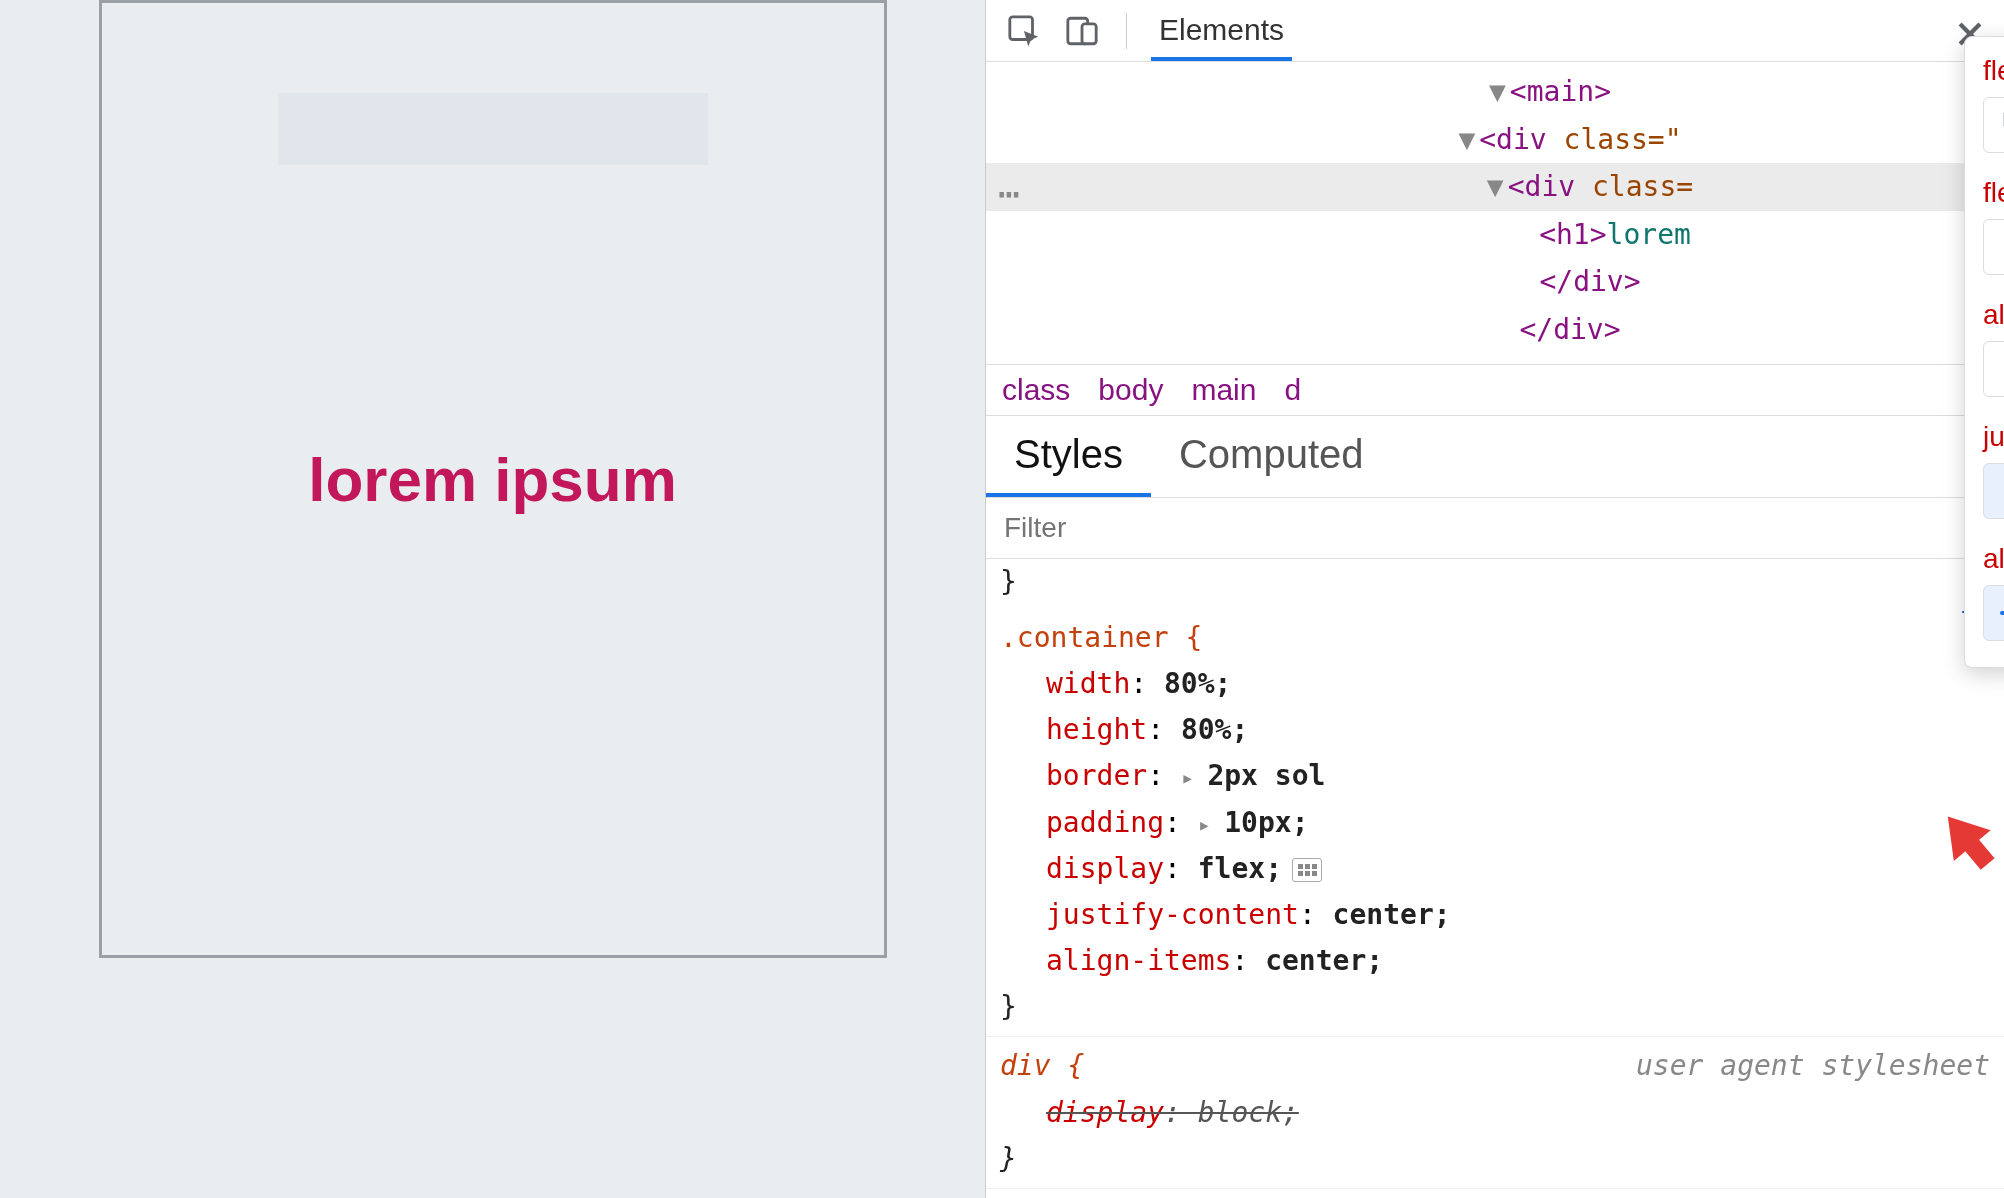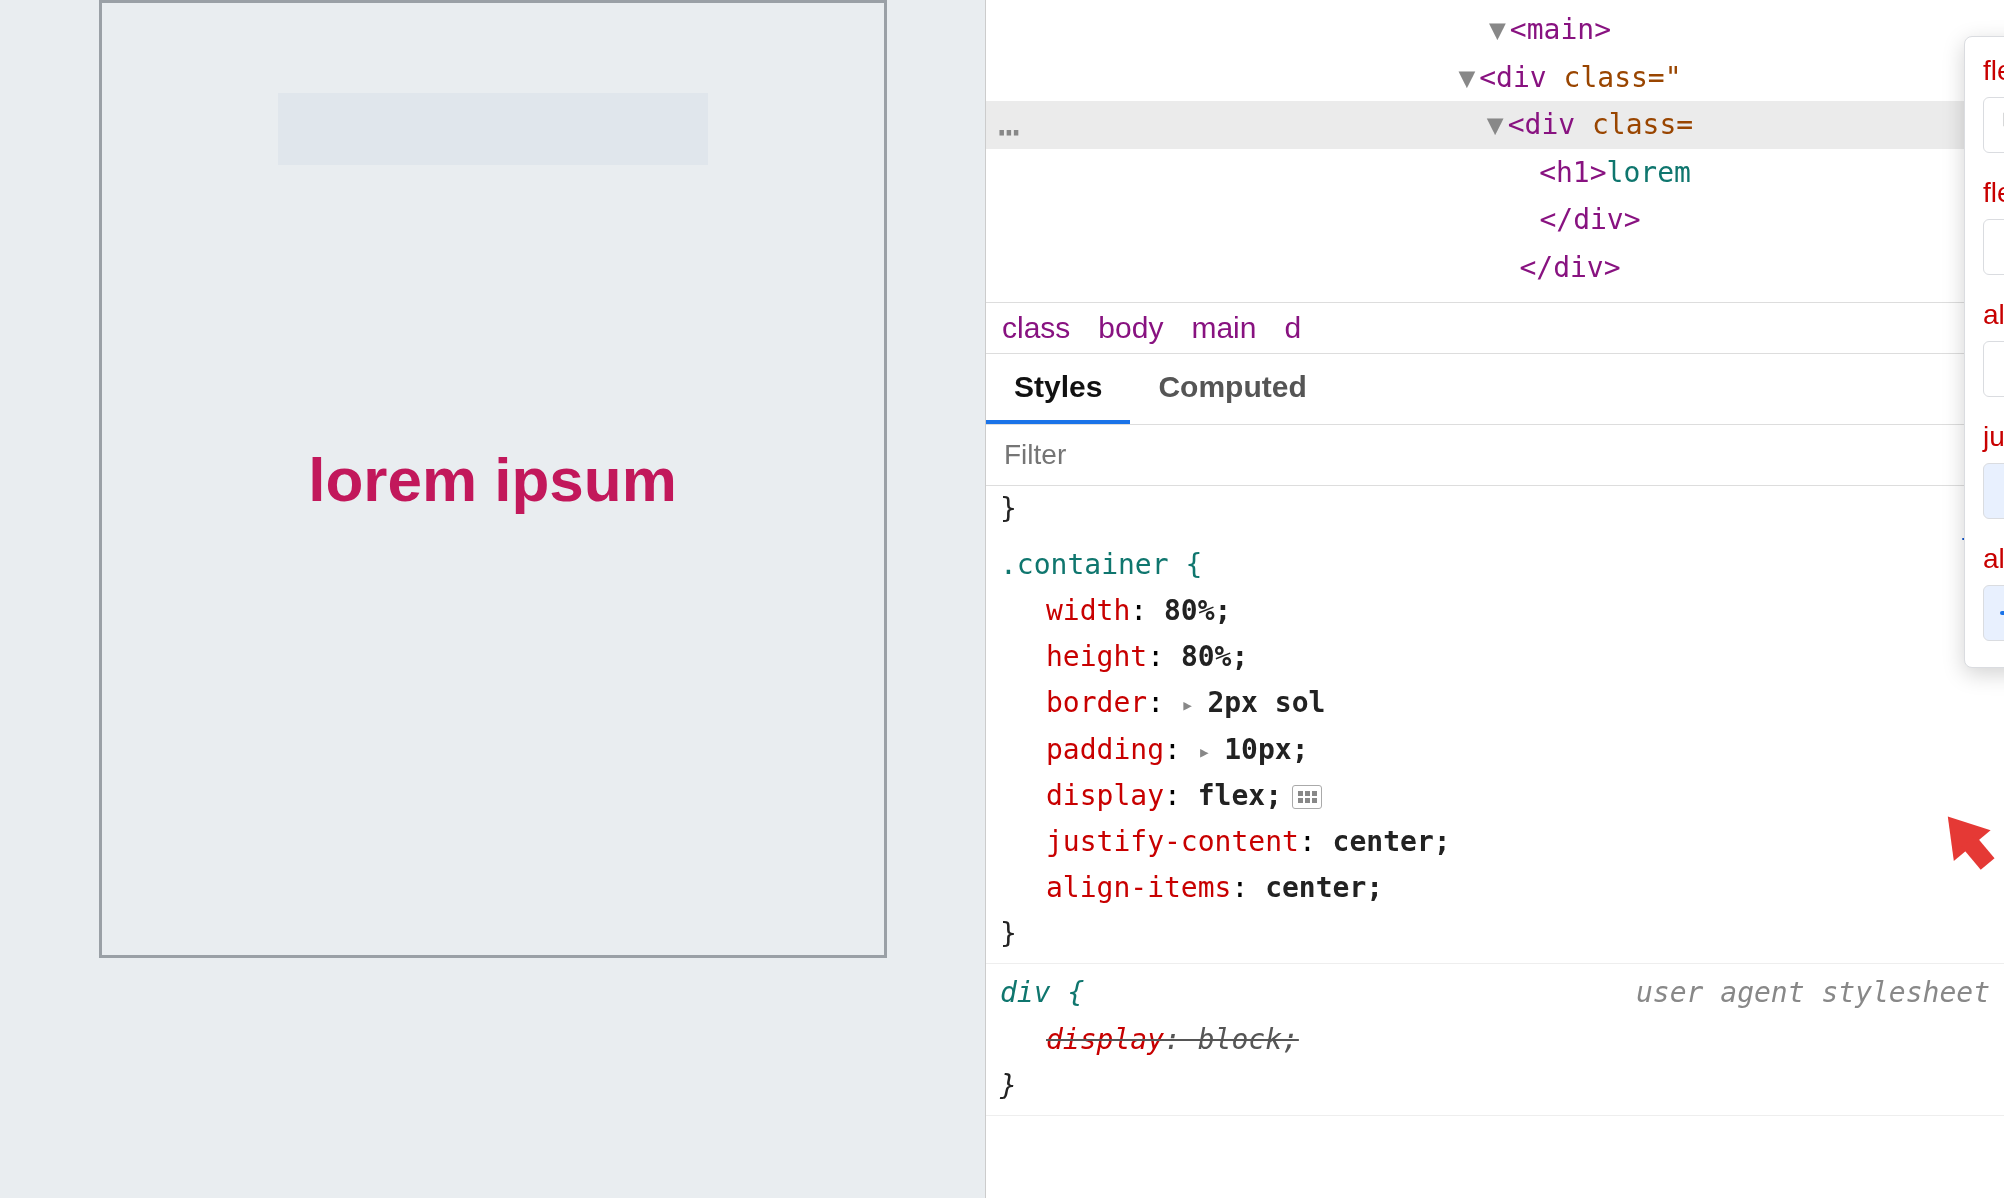--- a/index.html
+++ b/index.html
@@ -102,23 +102,22 @@
     gap:28px;
   }
   .breadcrumb span { color:#881280;}
 
   .subtabs {
     display:flex;
     border-bottom:1px solid #ddd;
   }
   .subtabs div {
     padding:16px 28px;
-    font-size:30px;
+    font-size:40px;
     color:#555;
-    font-weight:bold;
   }
   .subtabs .active { color:#111; border-bottom:4px solid #1a73e8;}
   .filter {
     display:flex;
     align-items:flex-end;
     border-bottom:1px solid #ddd;
   }
   .filter input {
     border:none;
     outline:none;
@@ -132,21 +131,21 @@
     font-family: Menlo, Consolas, monospace;
     font-size: 28px;
     line-height: 1.65;
     position: relative;
     flex:1;
     overflow:hidden;
   }
   .rule { padding: 6px 14px; border-bottom:1px solid #eee;}
   .rule .source { float:right; color:#888; font-style:italic;}
   .link13 { position:absolute; right:8px; top: 18px; color:#1155cc; text-decoration:underline;}
-  .sel-txt { color:#0f766e;}
+  .sel-txt { color:#c2410c;}
   .css-brace { color:#222;}
   .css-decl { padding-left:46px;}
   .css-prop { color:#c80000;}
   .css-val { color:#222;font-weight:bold;}
   .css-expand { color:#888; font-size:22px;}
   .strike { text-decoration: line-through; color:#555; font-style:italic;}
   .ua-div .css-prop { font-style:italic;}
   .grid-icon-inline {
     display:inline-flex; width:30px; height:24px; border:1px solid #aaa; border-radius:3px; align-items:center; justify-content:center; margin-left:10px; vertical-align:middle;
   }
@@ -213,20 +212,41 @@
 
 <div class="preview">
   <div class="container-box">
     <div class="highlight-band"></div>
     <h1 class="heading">lorem ipsum</h1>
   </div>
 </div>
 
 <div class="devtools">
 
+  <div class="toolbar">
+    <div class="icon-btn">
+      <svg viewBox="0 0 24 24">
+          <rect x="2" y="2" width="16" height="16" rx="2" stroke-width="2"></rect>
+          <path d="M12 12 L22 16 L17 18 L15 23 Z" fill="#5f6368" stroke="none"></path>
+        </svg>
+    </div>
+    <div class="icon-btn">
+      <svg viewBox="0 0 24 24">
+          <rect x="2" y="3" width="14" height="18" rx="2" stroke-width="2"></rect>
+          <rect x="12" y="7" width="10" height="14" rx="2" stroke-width="2" fill="#fff"></rect>
+        </svg>
+    </div>
+    <div class="sep"></div>
+    <div class="toolbar-tab">Elements</div>
+    <div class="close-x icon-btn">
+      <svg viewBox="0 0 24 24">
+          <path d="M5 5 L19 19 M19 5 L5 19" stroke-width="3"></path>
+        </svg>
+    </div>
+  </div>
 
   <div class="dom-tree">
     <div class="dom-line"><span class="tri">▼</span><span class="tag">&lt;main&gt;</span></div>
     <div class="dom-line d2"><span class="tri">▼</span><span class="tag">&lt;div</span> <span class="attr">class="</span></div>
     <div class="dom-line d3 sel"><span class="tri">▼</span><span class="tag">&lt;div</span> <span class="attr">class=</span></div>
     <div class="dom-line d4"><span class="tag">&lt;h1&gt;</span><span class="txt-node">lorem</span></div>
     <div class="dom-line d3"><span class="tag">&lt;/div&gt;</span></div>
     <div class="dom-line d2"><span class="tag">&lt;/div&gt;</span></div>
   </div>
 

